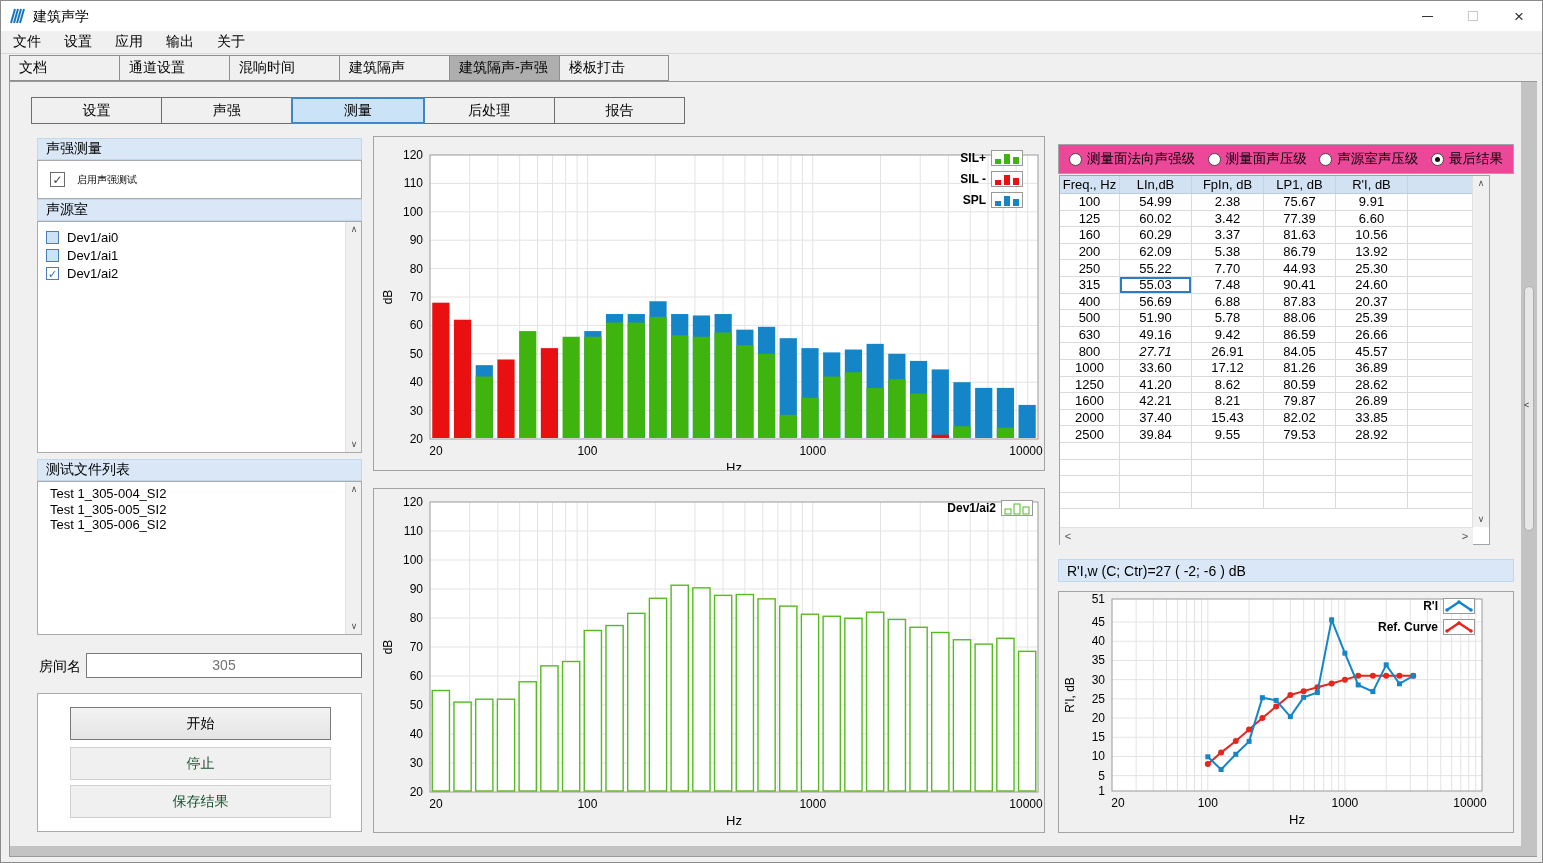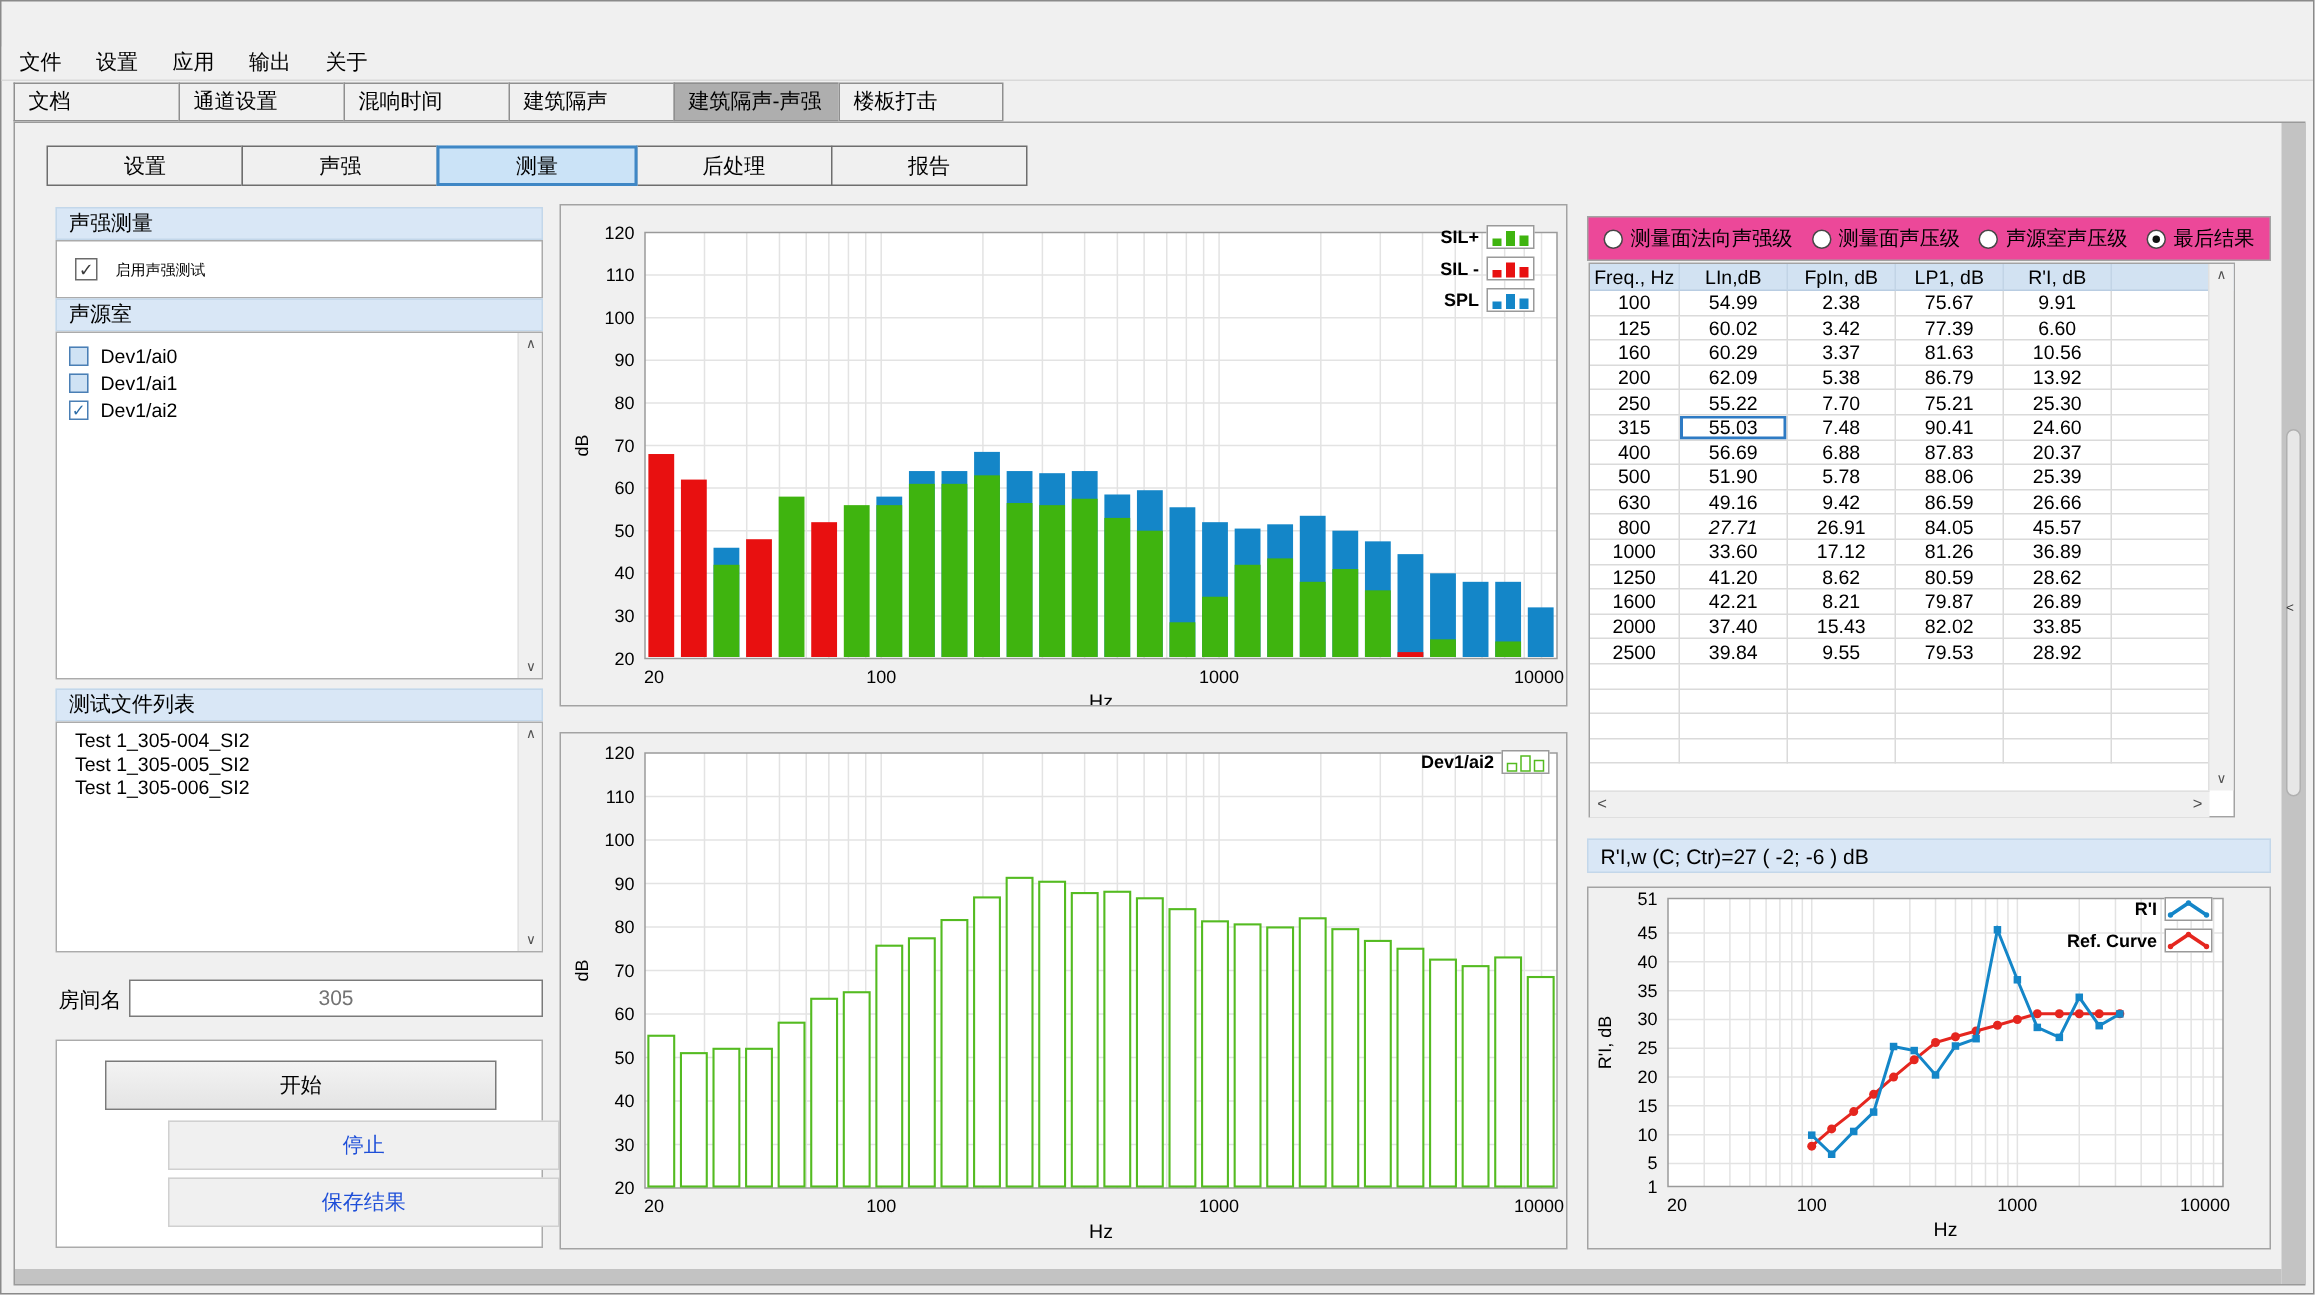--- a/index.html
+++ b/index.html
@@ -46,21 +46,21 @@
   .listitem { display:flex; align-items:center; height:18px; padding-left:8px; font-size:13px; color:#000; }
   .bluecb { width:13px; height:13px; border:1px solid #4a7fb5; margin-right:8px; background:#cfe2f4; font-size:11px; line-height:12px; text-align:center; color:#2d6da8; }
   .bluecb.checked { background:#fff; }
   .fileitem { height:15.5px; font-size:13px; color:#000; padding-left:12px; }
   .scrollcol { position:absolute; right:0; top:0; width:16px; height:100%; background:#f0f0f0; border-left:1px solid #e2e2e2; }
   .sarrow { position:absolute; left:0; width:16px; height:15px; text-align:center; font-size:9px; color:#505050; line-height:15px; }
   .roomlabel { position:absolute; font-size:14px; color:#000; }
   .roominput { position:absolute; background:#fff; border:1px solid #7a7a7a; text-align:center; font-size:14px; color:#737373; padding-top:3px; }
   .btn { position:absolute; left:32px; width:261px; height:33px; font-size:14px; display:flex; align-items:center; justify-content:center; }
   .btn.enabled { background:linear-gradient(#f3f3f3,#e4e4e4); border:1px solid #7a7a7a; color:#000; }
-  .btn.disabled { background:#f0f0f0; border:1px solid #d0d0d0; color:#1d4ed8;margin-left:42px; }
+  .btn.disabled { background:#f0f0f0; border:1px solid #d0d0d0; color:#14532d; }
 
   .panel { position:absolute; background:#f0f0f0; border:1px solid #a3a3a3; }
 
   
   .legend { position:absolute; z-index:3; }
   .legrow { display:flex; align-items:center; justify-content:flex-end; height:16px; margin-bottom:5px;font-weight:bold; }
   .leglabel { font-size:12px; color:#000; margin-right:5px; }
   .legbox { width:32px; height:16px; background:#fff; border:1px solid #9a9a9a; display:flex; align-items:center; justify-content:center; }
 
   
@@ -84,20 +84,43 @@
 
   .resultstrip { position:absolute; left:1057px; top:558px; width:456px; height:23px; background:#d9e7f6; border:1px solid #c3d7ea; font-size:14px; color:#000; display:flex; align-items:center; padding-left:8px; }
 
   svg text { font-family:"Liberation Sans","DejaVu Sans",sans-serif; }
 </style>
 </head>
 <body>
 
 <div id="window">
 
+  <div class="titlebar">
+    <svg class="appicon" viewBox="0 0 16 16">
+      <rect x="0" y="1" width="15" height="14" fill="#ffffff"></rect>
+      <g stroke="#1b75bb" stroke-width="2">
+        <line x1="1" y1="15" x2="5" y2="1"></line>
+          <line x1="4" y1="15" x2="8" y2="1"></line>
+        <line x1="7" y1="15" x2="11" y2="1"></line>
+          <line x1="10" y1="15" x2="14" y2="1"></line>
+      </g>
+    </svg>
+    <span class="apptitle">建筑声学</span>
+    <div class="winctls">
+      <span class="winbtn">
+          <span class="min-glyph"></span>
+        </span>
+      <span class="winbtn">
+          <span class="max-glyph"></span>
+        </span>
+      <span class="winbtn">
+          <span class="close-glyph">×</span>
+        </span>
+    </div>
+  </div>
 
   <div class="menubar" id="menubar">
       <span class="menu-item">文件</span>
       <span class="menu-item">设置</span>
       <span class="menu-item">应用</span>
       <span class="menu-item">输出</span>
       <span class="menu-item">关于</span>
     </div>
 
   <div class="maintabs" id="maintabs">
@@ -483,21 +506,21 @@
           <div class="tcell" style="width:72px;">62.09</div>
           <div class="tcell" style="width:72px;">5.38</div>
           <div class="tcell" style="width:72px;">86.79</div>
           <div class="tcell" style="width:72px;">13.92</div>
           <div class="tcell" style="width:66px;"></div>
         </div>
         <div class="trow body">
           <div class="tcell" style="width:60px;">250</div>
           <div class="tcell" style="width:72px;">55.22</div>
           <div class="tcell" style="width:72px;">7.70</div>
-          <div class="tcell" style="width:72px;">75.21</div>
+          <div class="tcell" style="width:72px;">44.93</div>
           <div class="tcell" style="width:72px;">25.30</div>
           <div class="tcell" style="width:66px;"></div>
         </div>
         <div class="trow body">
           <div class="tcell" style="width:60px;">315</div>
           <div class="tcell sel" style="width:72px;">55.03</div>
           <div class="tcell" style="width:72px;">7.48</div>
           <div class="tcell" style="width:72px;">90.41</div>
           <div class="tcell" style="width:72px;">24.60</div>
           <div class="tcell" style="width:66px;"></div>

